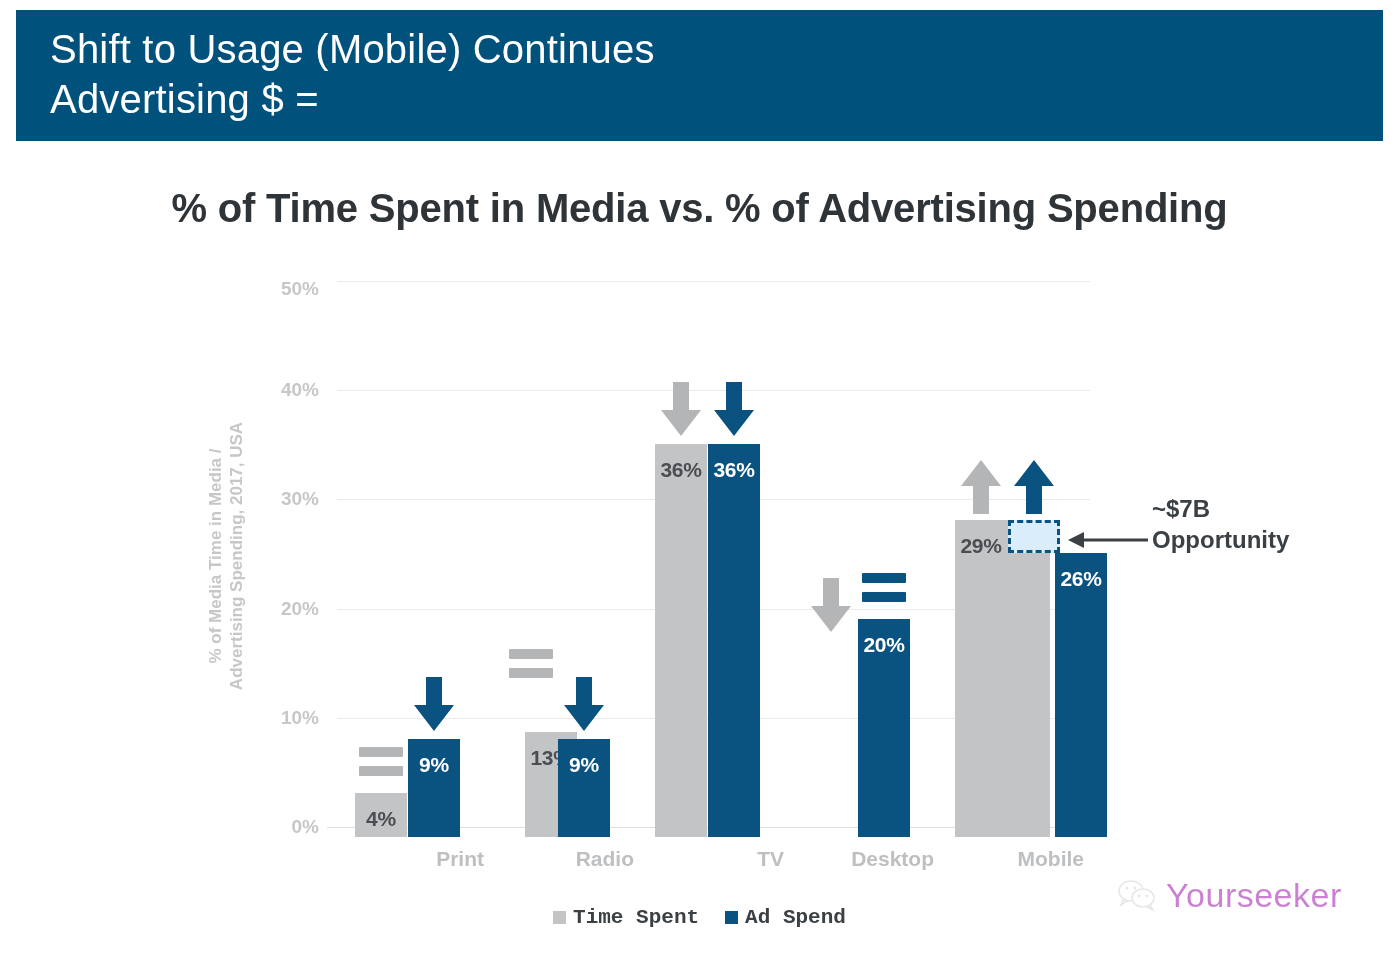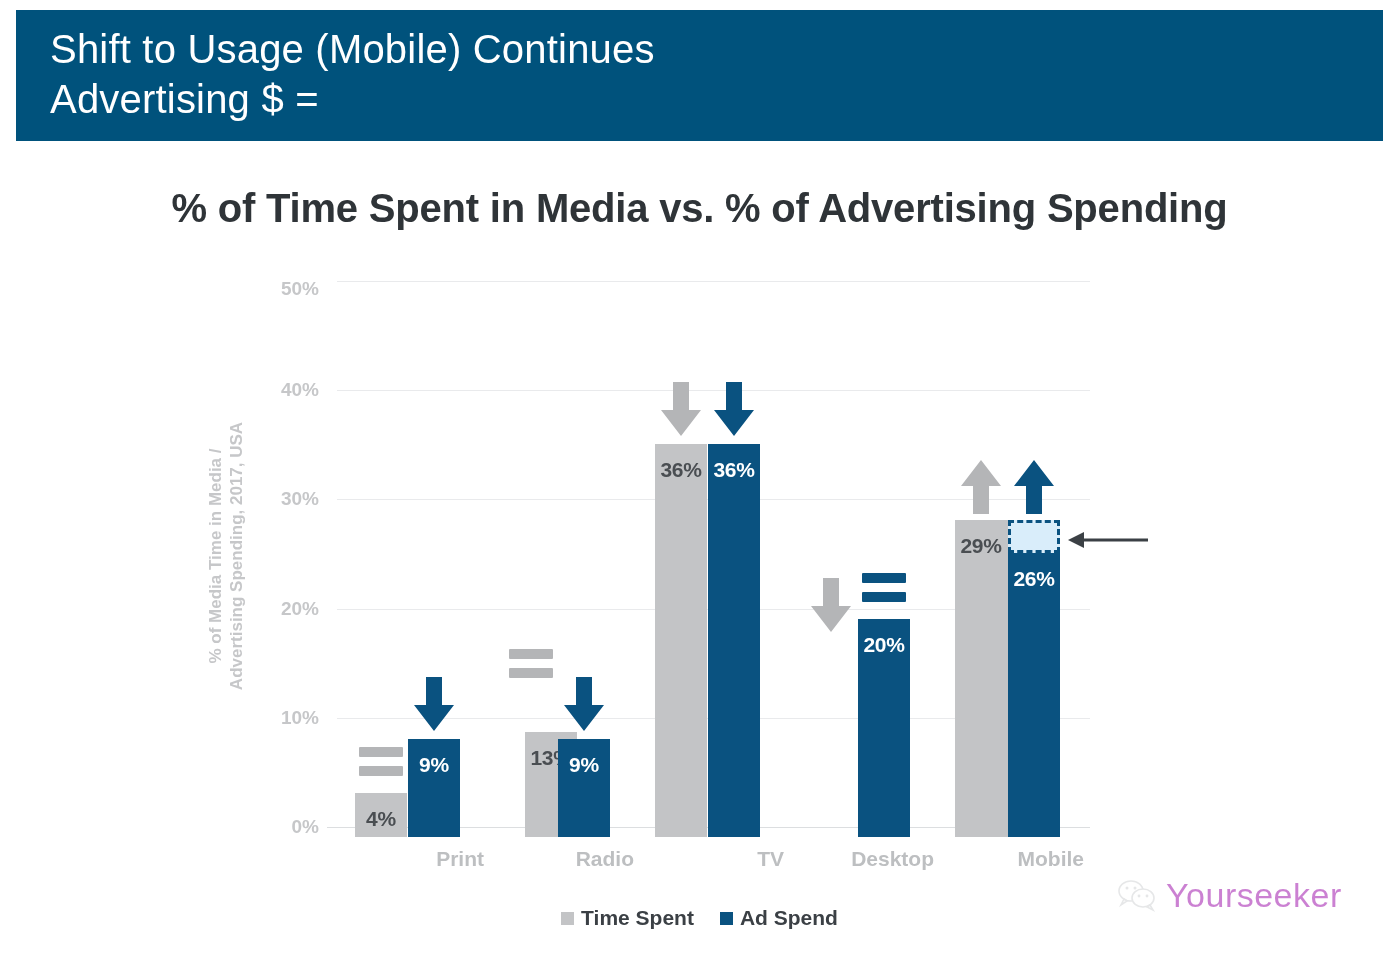--- a/index.html
+++ b/index.html
@@ -87,21 +87,21 @@
   
   .annot{
     position:absolute;left:1152px;top:352px;width:230px;
     font-size:24px;font-weight:bold;color:#3b4045;line-height:31px;
   }
   .annot-arrow{position:absolute;left:1068px;top:390px;width:82px;height:18px;}
 
   
   .legend{
     position:absolute;left:0;top:765px;width:1399px;
-    display:flex;justify-content:center;align-items:center;gap:26px;
+    display:flex;justify-content:center;align-items:center;gap:26px;font-family:Liberation Mono, monospace;
   }
   .legend-item{display:flex;align-items:center;gap:7px;}
   .legend-swatch{width:13px;height:13px;display:inline-block;}
   .legend-text{font-size:21px;font-weight:bold;color:#3b4045;}
 
   
   .watermark{
     position:absolute;left:1118px;top:876px;display:flex;align-items:center;gap:10px;
     opacity:.55;
   }
@@ -212,21 +212,21 @@
             <i style="background:#0a5280"></i>
             <i style="background:#0a5280"></i>
           </span>
         </div>
         <div class="cat-label">Desktop</div>
       </div>
       <div class="group" style="left: 618px; width: 105px;">
         <div class="bar gray" style="height: 316.68px; padding-left: 43px;">
           <div class="bar-value">29%</div>
         </div>
-        <div class="bar blue" style="height: 283.92px;">
+        <div class="bar blue" style="height: 283.92px; margin-left: 47px;">
           <div class="bar-value">26%</div>
         </div>
         <div class="opp-box" style="bottom: 283.92px; height: 32.76px; background: rgb(217, 237, 250); border-color: rgb(10, 82, 128);"></div>
         <div class="trend" style="left: 4px; bottom: 322.68px;">
           <svg class="arrow-up" viewBox="0 0 44 56">
             <polygon points="22,2 42,28 30,28 30,56 14,56 14,28 2,28" fill="#b4b5b7"></polygon>
           </svg>
         </div>
         <div class="trend" style="left: 57px; bottom: 322.68px;">
           <svg class="arrow-up" viewBox="0 0 44 56">
@@ -234,20 +234,24 @@
           </svg>
         </div>
         <div class="cat-label">Mobile</div>
       </div>
     </div>
 
   <svg class="annot-arrow" viewBox="0 0 82 18">
     <line x1="80" y1="9" x2="14" y2="9" stroke="#3b4045" stroke-width="3"></line>
     <polygon points="0,9 16,1 16,17" fill="#3b4045"></polygon>
   </svg>
+  <div class="annot">
+    <div>~$7B</div>
+    <div>Opportunity</div>
+  </div>
 
   <div class="legend">
     <div class="legend-item">
       <span class="legend-swatch" style="background:#c3c4c6"></span>
       <span class="legend-text">Time Spent</span>
     </div>
     <div class="legend-item">
       <span class="legend-swatch" style="background:#0a5280"></span>
       <span class="legend-text">Ad Spend</span>
     </div>

